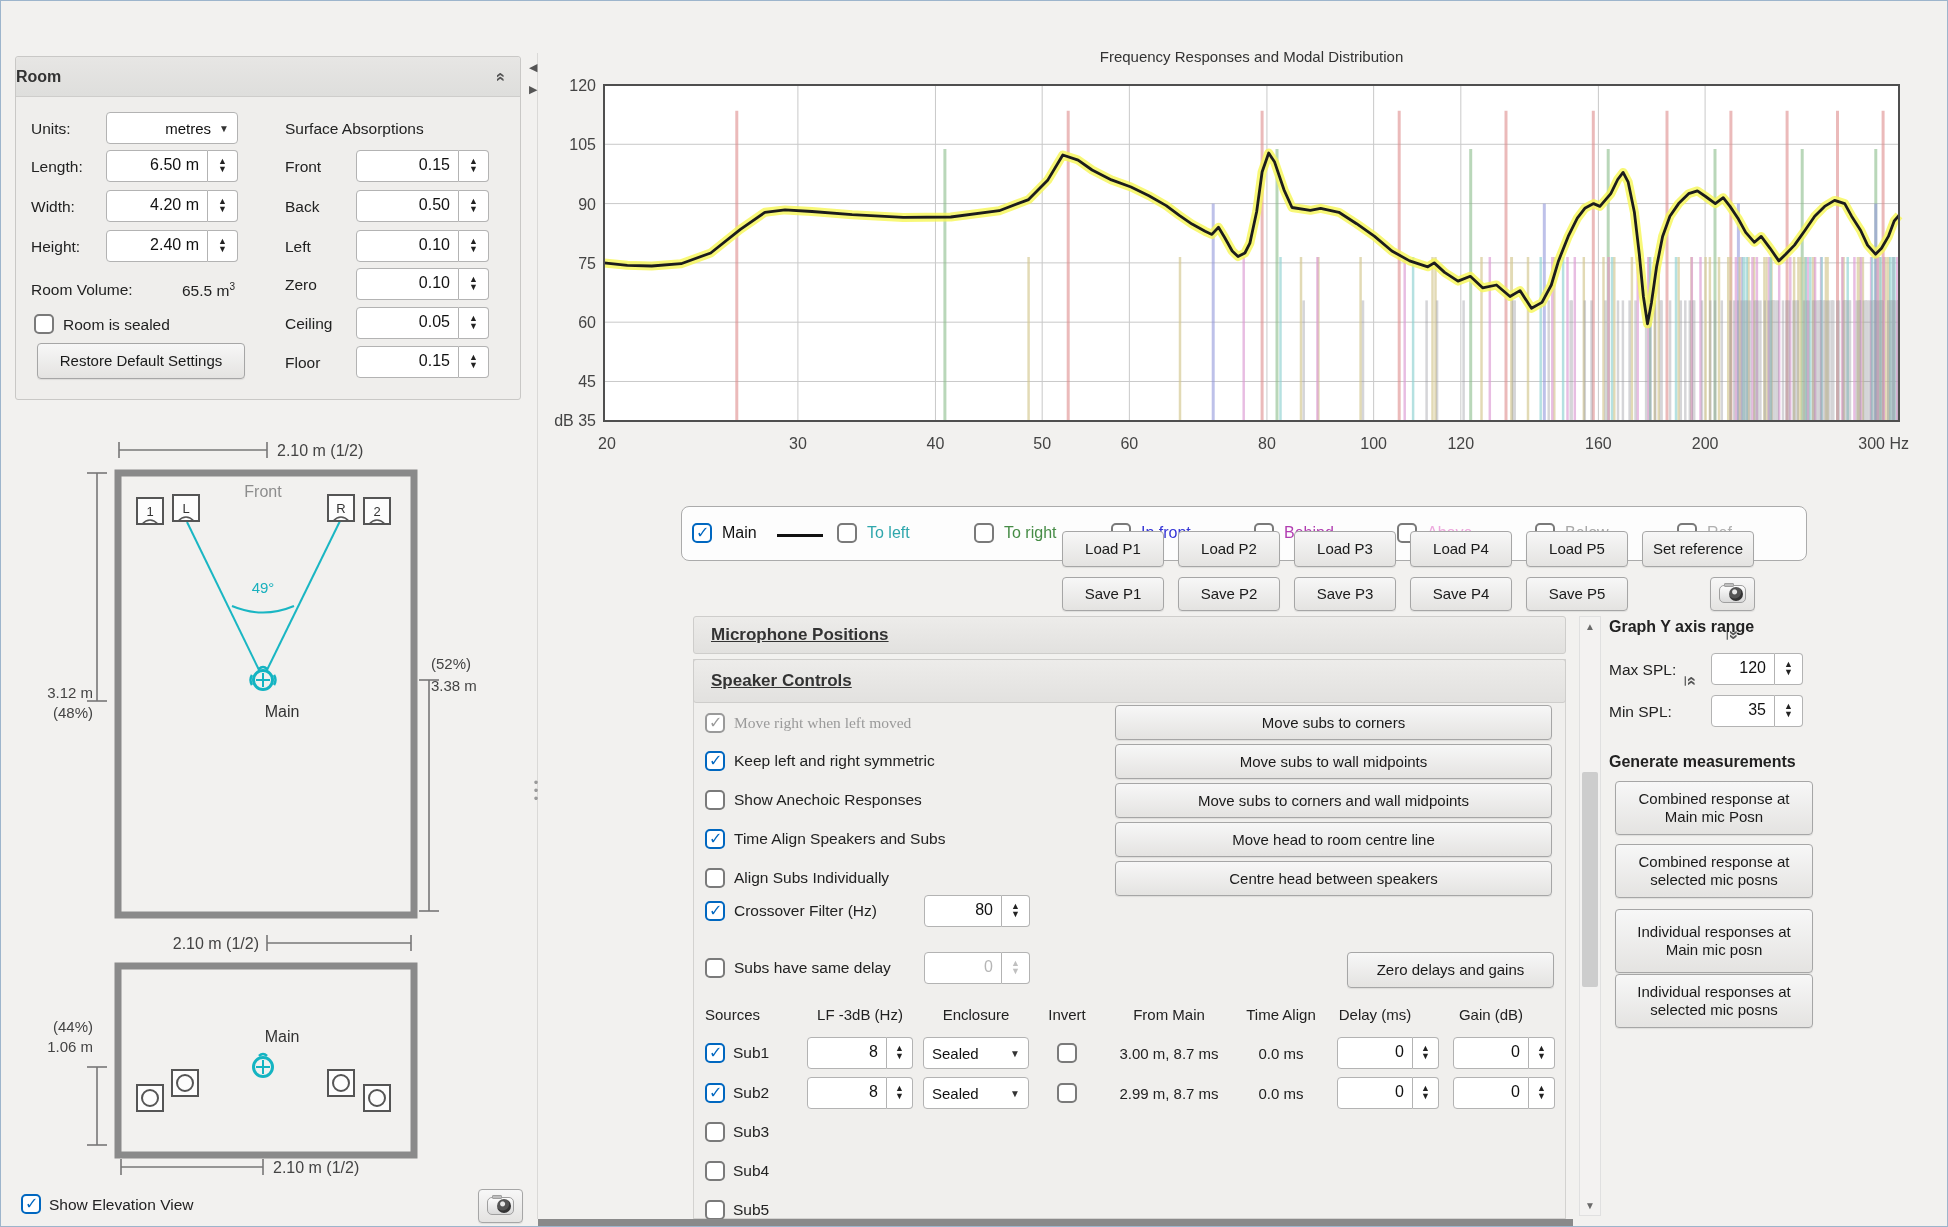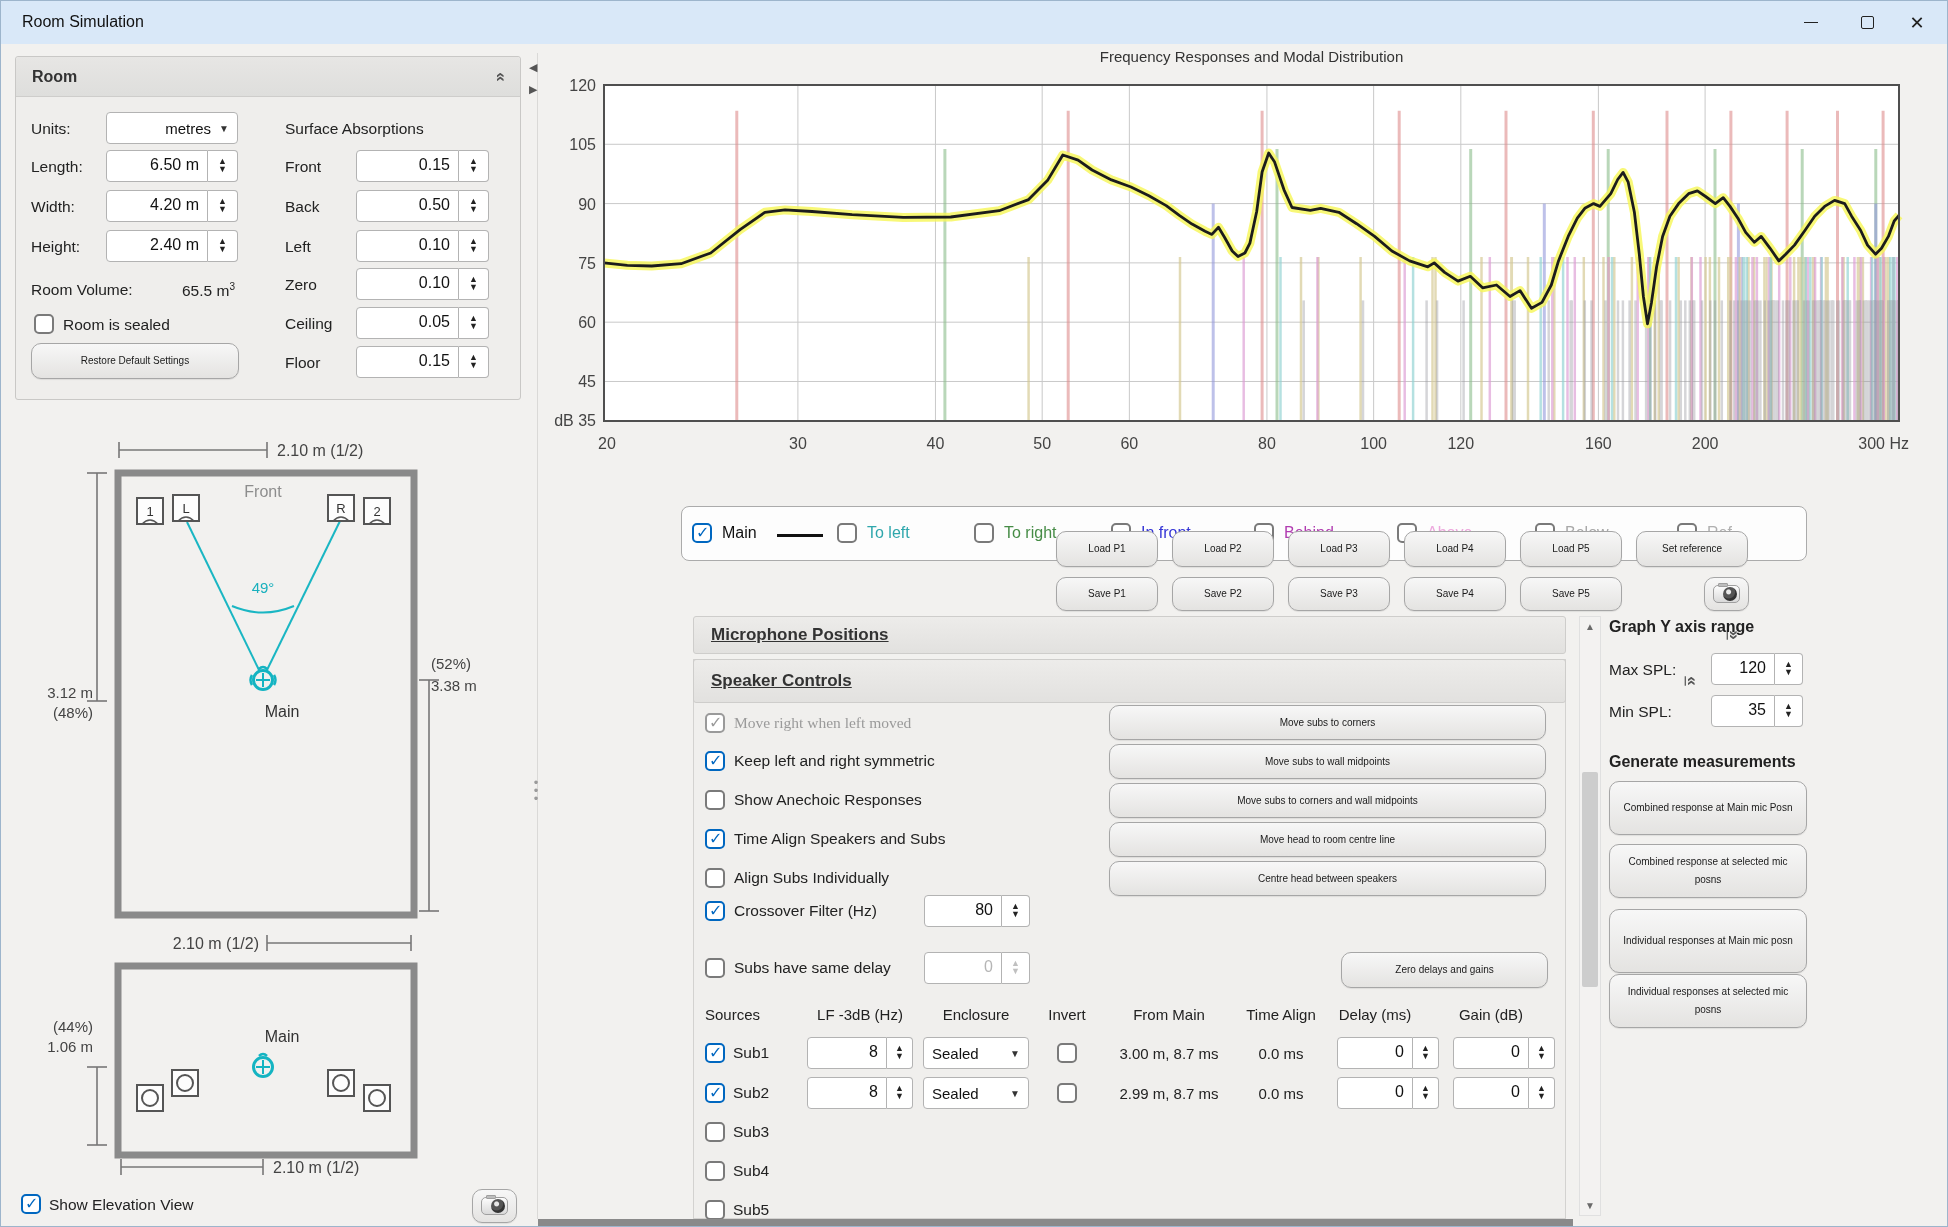--- a/index.html
+++ b/index.html
@@ -16,35 +16,35 @@
   .cb{position:absolute;width:20px;height:20px;border:2px solid #7a7a7a;border-radius:5px;background:#fff;}
   .cb.checked{border-color:#0067c0;}
   .cb.checked::after{content:"✓";position:absolute;left:2px;top:-2px;font-size:16px;font-weight:bold;color:#0067c0;}
   .cb.disabled{border-color:#9a9a9a;}
   .cb.disabled::after{color:#9a9a9a;}
   .field{position:absolute;background:#fff;border:1px solid #b3b3b3;border-radius:4px 0 0 4px;font-size:16px;color:#111;text-align:right;padding:5px 8px 0 4px;}
   .spin{position:absolute;background:#fff;border:1px solid #b3b3b3;border-left:none;border-radius:0 4px 4px 0;display:flex;flex-direction:column;align-items:center;justify-content:center;line-height:7px;font-size:9px;color:#222;}
   .spin span{display:block;height:8px;}
   .spin.disabled{color:#c0c0c0;}
   .field.disabled{color:#b5b5b5;}
-  .btn{position:absolute;background:linear-gradient(#f7f7f7,#e4e3e1);border:1px solid #a6a6a6;border-radius:10px;font-size:10px;color:#1a1a1a;display:flex;align-items:center;justify-content:center;text-align:center;line-height:18px;box-shadow:0 1px 1px rgba(0,0,0,.08);}
+  .btn{position:absolute;background:linear-gradient(#f7f7f7,#e4e3e1);border:1px solid #a6a6a6;border-radius:4px;font-size:15px;color:#1a1a1a;display:flex;align-items:center;justify-content:center;text-align:center;line-height:18px;box-shadow:0 1px 1px rgba(0,0,0,.08);margin-left:6px;}
   .section-bar{position:absolute;background:linear-gradient(#edecea,#e2e1df);border:1px solid #cecdcb;border-radius:3px;font-size:17px;font-weight:bold;color:#333;display:flex;align-items:center;padding-left:17px;text-decoration:underline;}
   .chev{position:absolute;color:#555;font-size:17px;font-weight:bold;}
   .chev.up{transform:rotate(90deg);}  
   .chev.down{transform:rotate(90deg);} 
   .lbl{position:absolute;font-size:15.5px;color:#222;white-space:nowrap;}
   .lbl.gray{color:#9a9a9a;}
   .dd-arrow{display:inline-block;margin-left:8px;font-size:10px;color:#333;}
   
   .camera{position:absolute;background:linear-gradient(#fdfdfd,#d9d9d9);border:1px solid #9f9f9f;border-radius:5px;}
   .camera .lens{position:absolute;left:50%;top:50%;width:14px;height:14px;margin:-7px 0 0 -4px;border-radius:50%;background:radial-gradient(circle at 40% 35%, #e8e8e8 0 2px, #555 3px 6px, #333 7px);}
   .camera .topbar{position:absolute;left:4px;top:-3px;width:10px;height:4px;background:#bdbdbd;border:1px solid #9f9f9f;border-radius:1px;}
   
   #room-group{position:absolute;left:14px;top:55px;width:506px;height:344px;background:#efeeec;border:1px solid #c9c8c6;border-radius:3px;}
-  #room-group .hdr{position:absolute;left:0;top:0;width:100%;height:40px;background:linear-gradient(#e7e6e4,#dededc);border-bottom:1px solid #cecdcb;border-radius:3px 3px 0 0;font-size:16px;font-weight:bold;color:#333;display:flex;align-items:center;padding-left:16px;}
+  #room-group .hdr{position:absolute;left:0;top:0;width:100%;height:40px;background:linear-gradient(#e7e6e4,#dededc);border-bottom:1px solid #cecdcb;border-radius:3px 3px 0 0;font-size:16px;font-weight:bold;color:#333;display:flex;align-items:center;}
   
   svg text{font-family:"Liberation Sans","DejaVu Sans",sans-serif;}
   
   #chart-title{position:absolute;left:603px;top:47px;width:1295px;text-align:center;font-size:15px;color:#333;}
   
   #legend-box{position:absolute;left:680px;top:505px;width:1126px;height:55px;background:#fdfdfd;border:1px solid #ababab;border-radius:8px;}
   .leg-item-label{position:absolute;top:17px;font-size:16px;white-space:nowrap;}
   
   #comment-box{position:absolute;left:737px;top:528px;width:312px;height:81px;background:#fff;border:1px solid #bdbdbd;border-radius:3px;font-size:15px;color:#ababab;padding:8px 10px;}
   
@@ -60,32 +60,20 @@
   
   .rp-title{position:absolute;font-size:16px;font-weight:bold;color:#222;}
   
   #divider-dots{position:absolute;left:531px;top:778px;width:8px;height:40px;color:#9a9a9a;font-size:13px;line-height:8px;text-align:center;}
 </style>
 </head>
 <body>
 
 <div id="window">
 
-  <div id="titlebar">
-    <span class="title">Room Simulation</span>
-    <div class="win-btn" id="btn-min">
-        <span class="glyph-min"></span>
-      </div>
-    <div class="win-btn" id="btn-max">
-        <span class="glyph-max"></span>
-      </div>
-    <div class="win-btn" id="btn-close">
-        <span>✕</span>
-      </div>
-  </div>
 
   <div id="room-group">
     <div class="hdr">
       <span>Room</span>
       <span class="chev up" style="left:480px;top:10px;position:absolute;">«</span>
     </div>
   </div>
 
   <div id="room-rows">
       <span class="lbl" style="left:30px;top:119px;">Units:</span>

